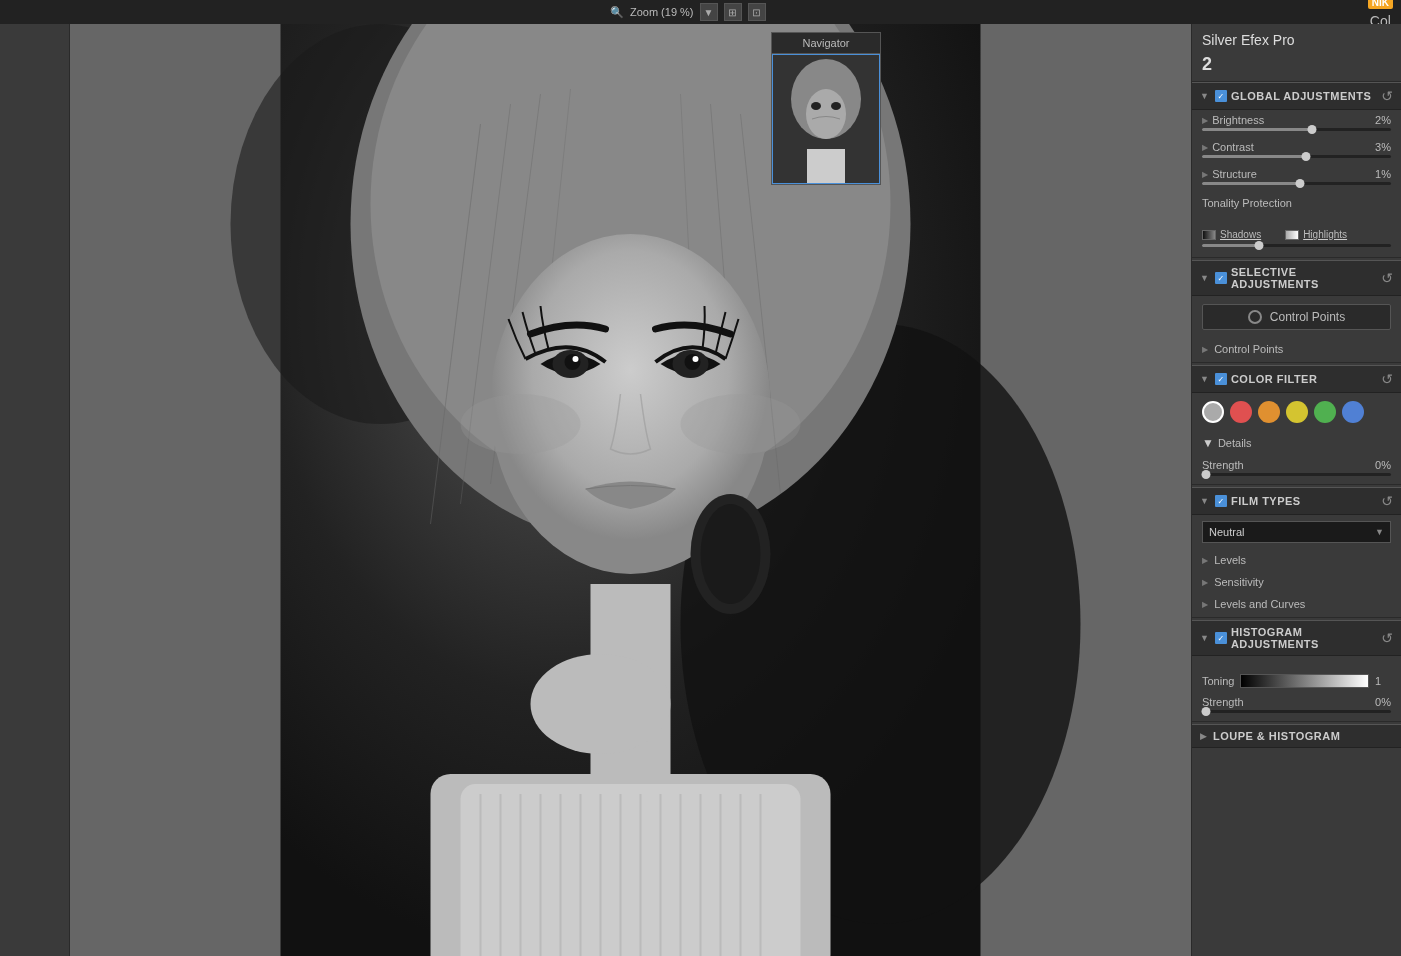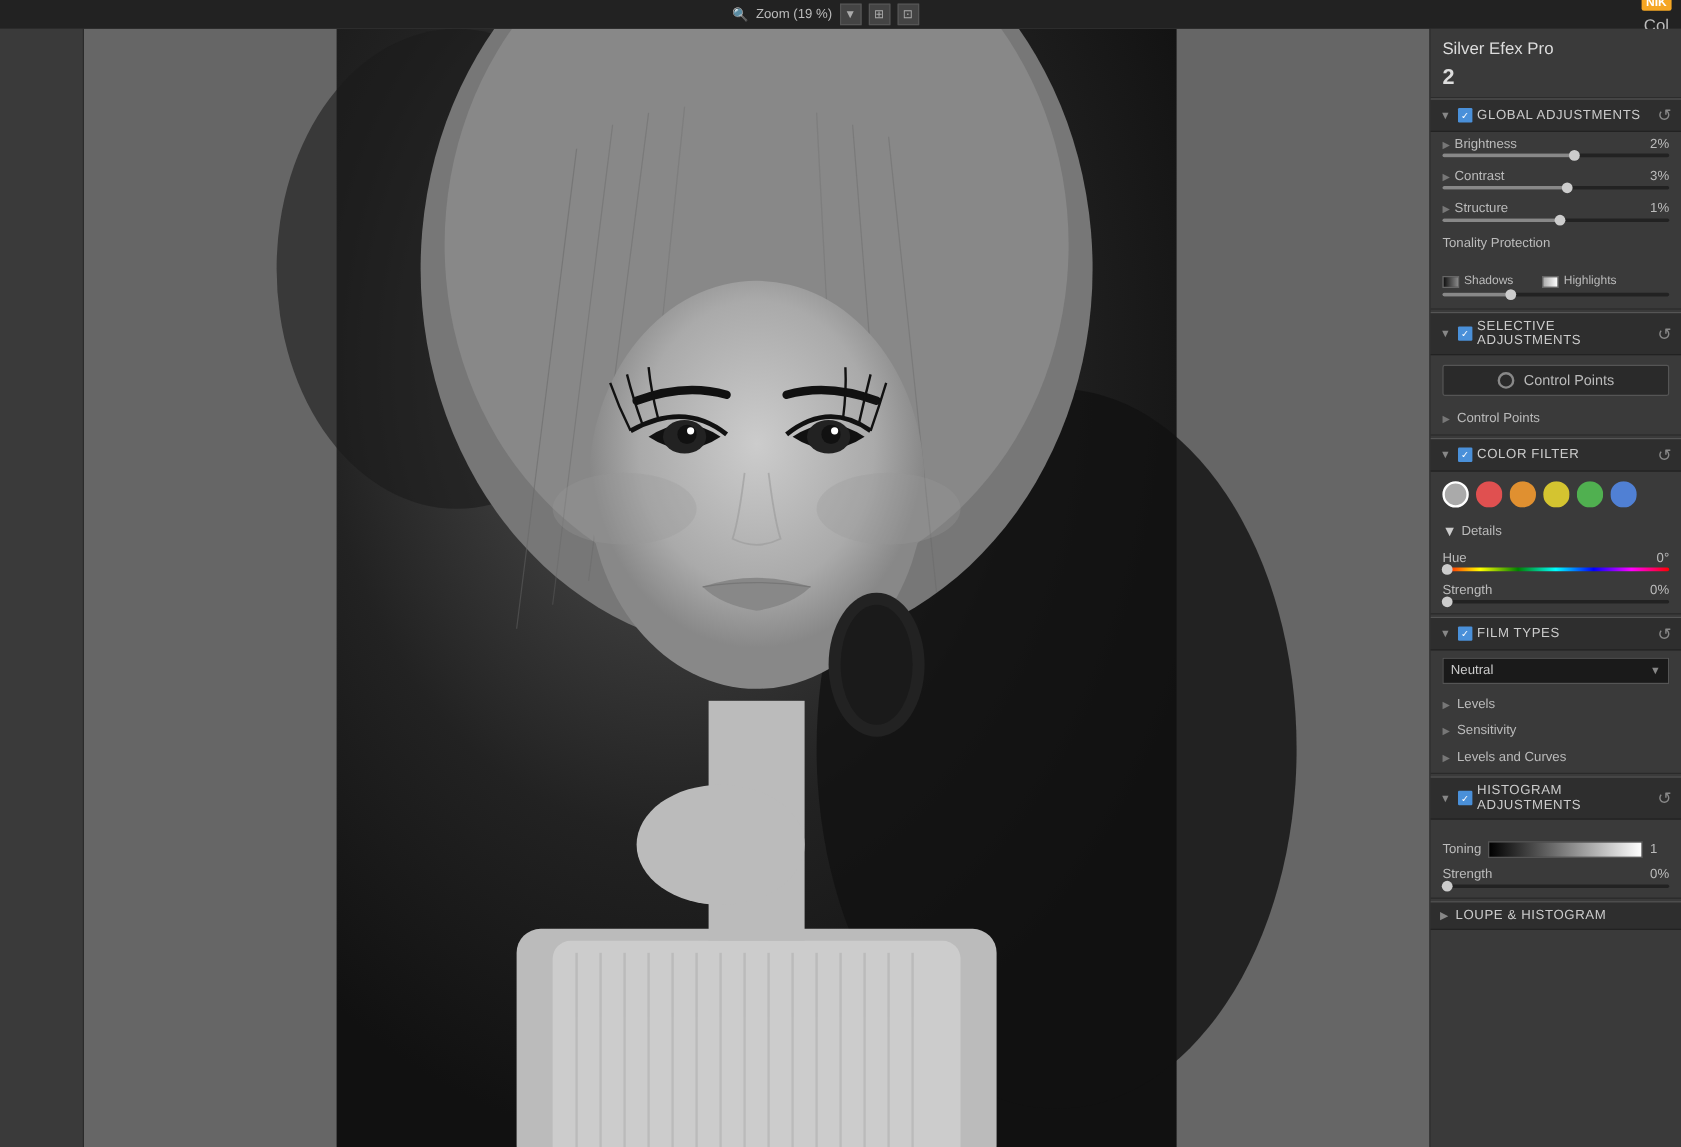--- a/index.html
+++ b/index.html
@@ -158,21 +158,21 @@
       background: #4a90d9;
       display: flex;
       align-items: center;
       justify-content: center;
       font-size: 8px;
       color: #fff;
       border-radius: 1px;
     }
     .section-title {
       font-size: 11px;
-      font-weight: normal;
+      font-weight: bold;
       color: #ccc;
       letter-spacing: 0.5px;
       flex: 1;
     }
     .section-reset {
       font-size: 14px;
       color: #888;
       cursor: pointer;
     }
 
@@ -232,20 +232,21 @@
     .tonality-label {
       font-size: 11px;
       color: #bbb;
       margin-bottom: 20px;
     }
     .tonality-row {
       display: flex;
       align-items: center;
       gap: 8px;
       margin-bottom: 4px;
+      text-decoration: underline;
     }
     .tonality-btn {
       display: flex;
       align-items: center;
       gap: 4px;
       font-size: 10px;
       color: #bbb;
     }
     .tonality-icon {
       width: 14px;
@@ -510,20 +511,35 @@
 
       <path d="M245 335 Q235 315 228 295" stroke="#111" stroke-width="2" fill="none"></path>
       <path d="M255 330 Q247 308 242 288" stroke="#111" stroke-width="2" fill="none"></path>
       <path d="M268 325 Q262 302 260 282" stroke="#111" stroke-width="2" fill="none"></path>
 
       <path d="M445 335 Q452 315 458 295" stroke="#111" stroke-width="2" fill="none"></path>
       <path d="M435 330 Q440 308 445 288" stroke="#111" stroke-width="2" fill="none"></path>
       <path d="M422 325 Q425 302 424 282" stroke="#111" stroke-width="2" fill="none"></path>
     </svg>
 
+    <div class="navigator-panel">
+      <div class="navigator-title">Navigator</div>
+      <div class="navigator-thumb">
+        <svg width="108" height="130" viewBox="0 0 108 130">
+          <rect width="108" height="130" fill="#333"></rect>
+          <ellipse cx="54" cy="45" rx="35" ry="40" fill="#888"></ellipse>
+          <ellipse cx="54" cy="60" rx="20" ry="25" fill="#aaa"></ellipse>
+          <ellipse cx="44" cy="52" rx="5" ry="4" fill="#222"></ellipse>
+          <ellipse cx="64" cy="52" rx="5" ry="4" fill="#222"></ellipse>
+          <path d="M40 65 Q54 60 68 65" stroke="#888" stroke-width="1" fill="none"></path>
+          <rect x="35" y="95" width="38" height="40" fill="#ccc"></rect>
+          <rect width="108" height="130" fill="none" stroke="#4a90d9" stroke-width="2"></rect>
+        </svg>
+      </div>
+    </div>
   </div>
 
   <div class="right-panel">
 
     <div class="app-title">
       <span class="app-title-text">Silver Efex Pro</span>
       <span class="app-title-version">2</span>
     </div>
 
     <div class="section-header">
@@ -631,29 +647,20 @@
       <div class="swatch" style="background:#d4c430;"></div>
       <div class="swatch" style="background:#50b050;"></div>
       <div class="swatch" style="background:#5080d4;"></div>
     </div>
 
     <div class="details-header">
       <span class="tri">▼</span>
       <span class="details-label">Details</span>
     </div>
 
-    <div class="slider-row">
-      <div class="slider-label-row">
-        <span class="slider-label">Hue</span>
-        <span class="slider-value">0°</span>
-      </div>
-      <div class="hue-track">
-        <div class="slider-thumb" style="left:2%;"></div>
-      </div>
-    </div>
 
     <div class="slider-row">
       <div class="slider-label-row">
         <span class="slider-label">Strength</span>
         <span class="slider-value">0%</span>
       </div>
       <div class="slider-track">
         <div class="slider-fill" style="width:2%;"></div>
         <div class="slider-thumb" style="left:2%;"></div>
       </div>

